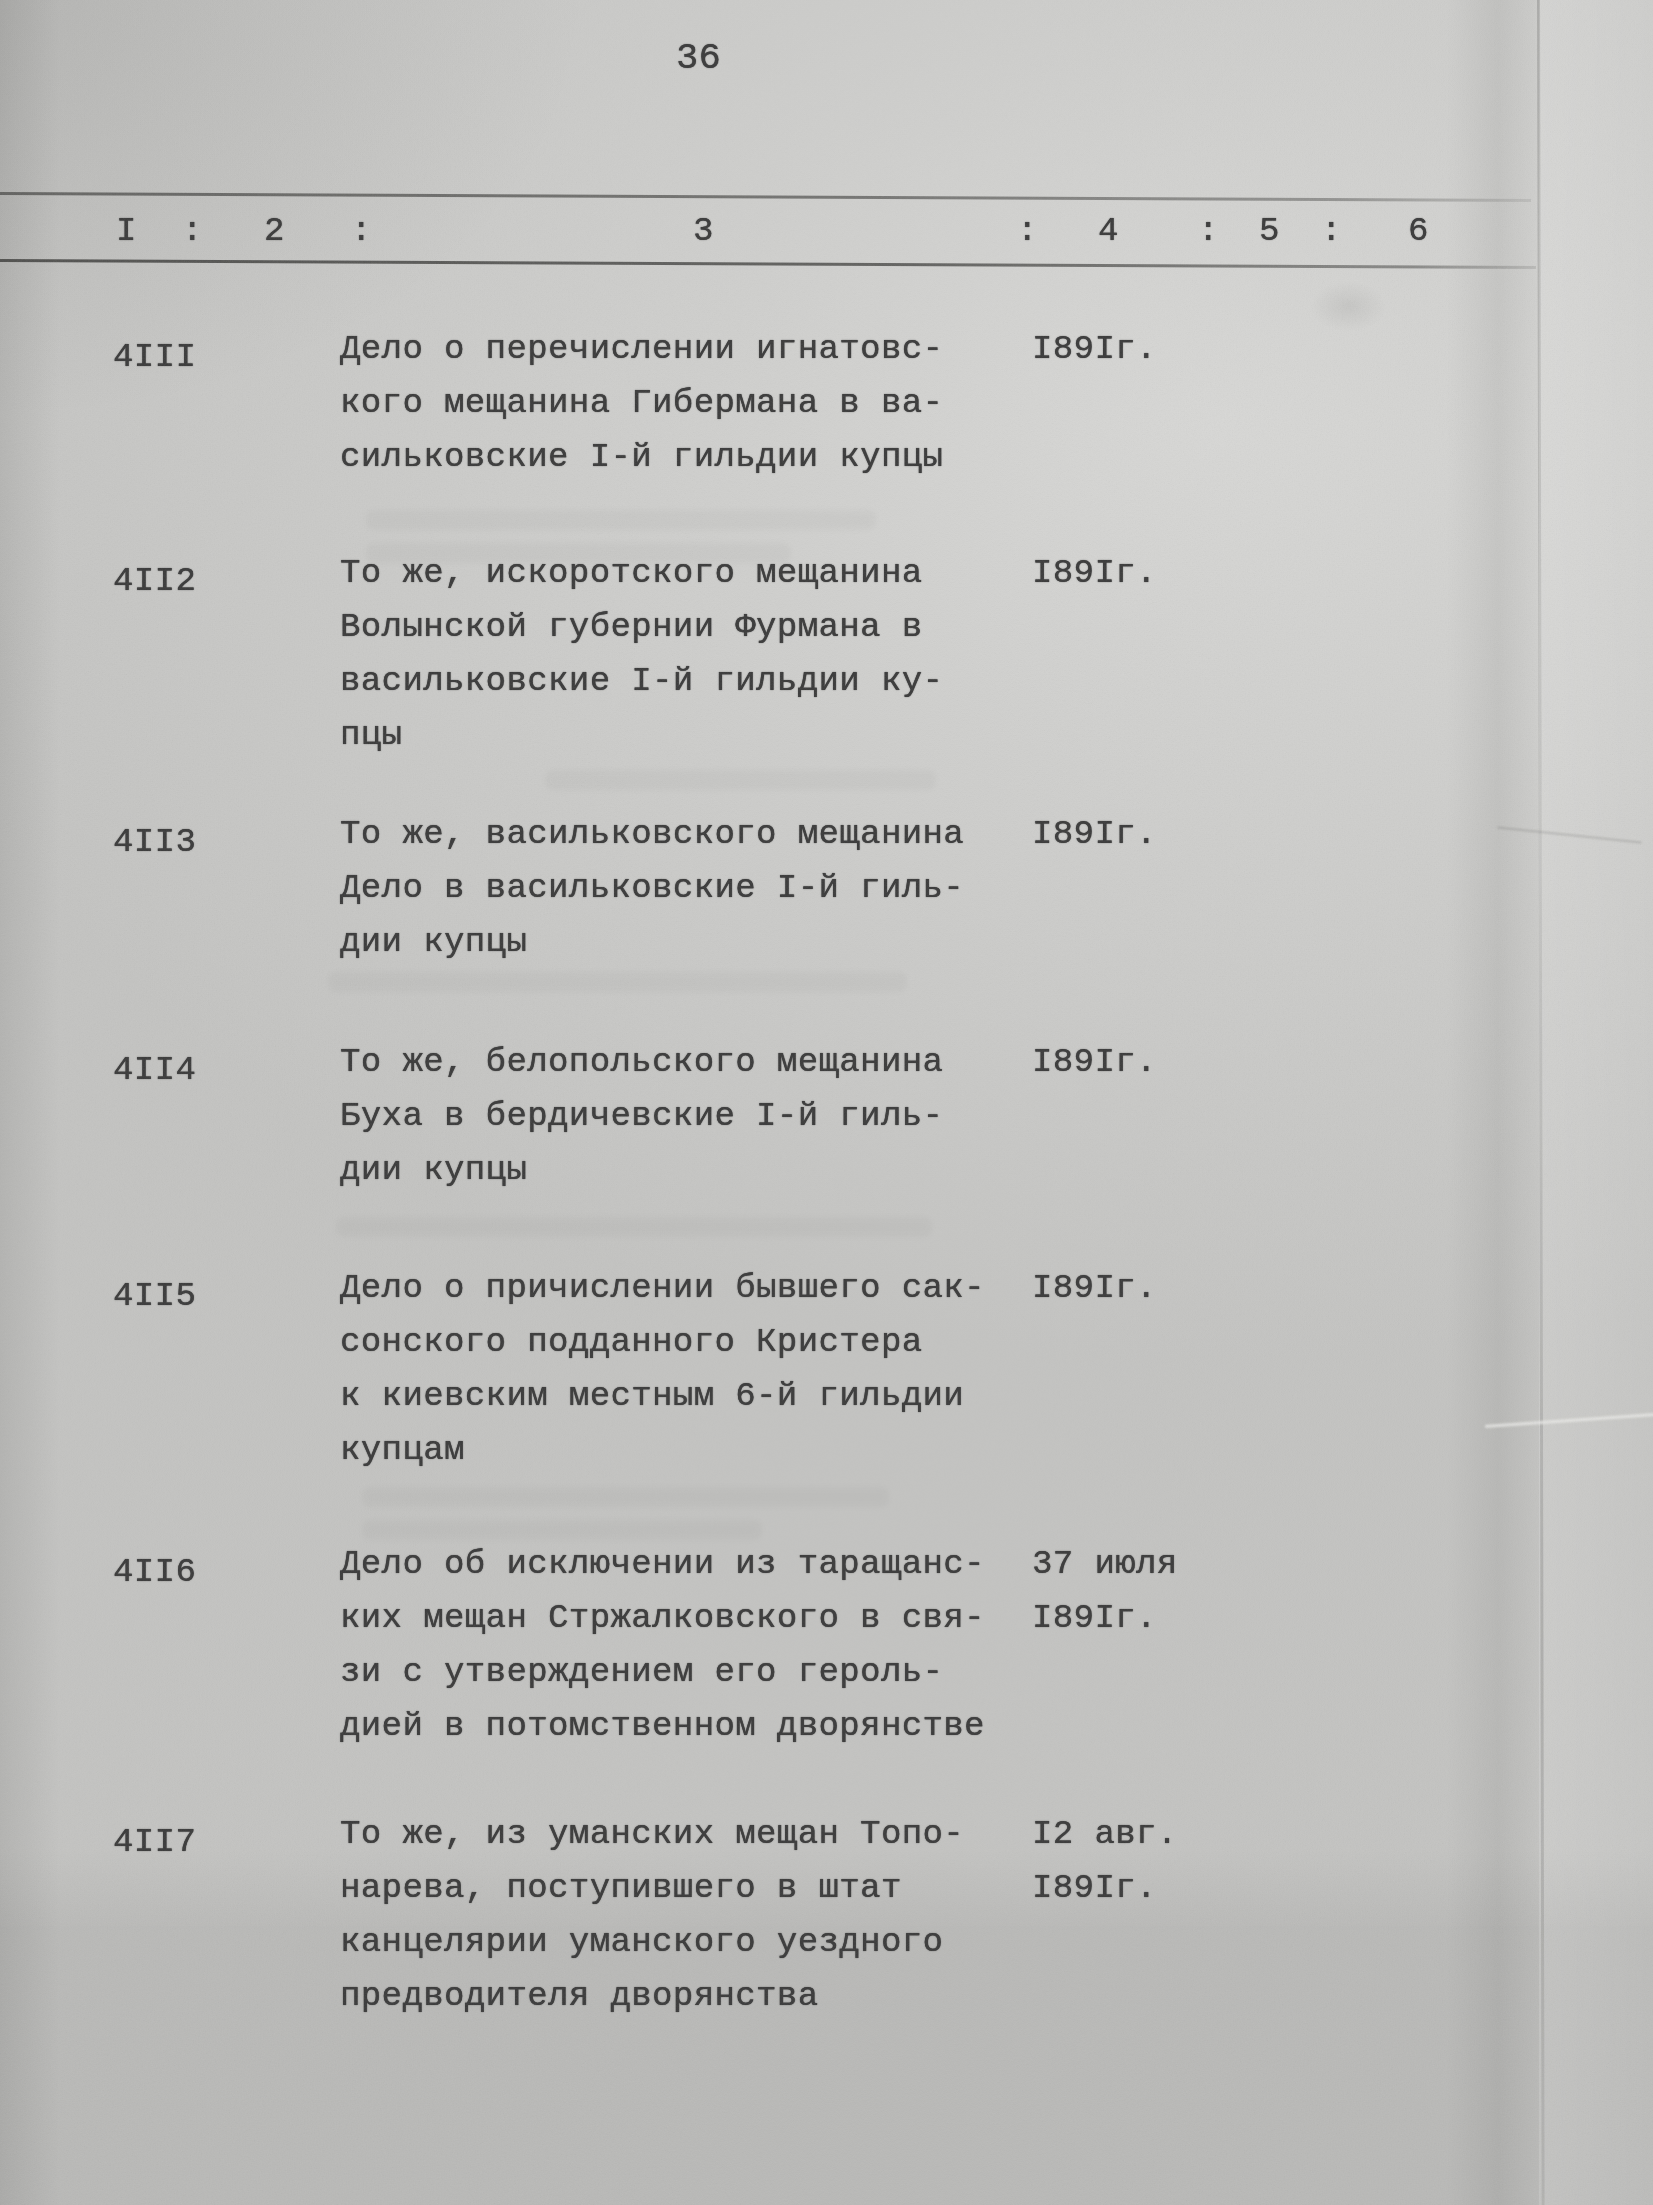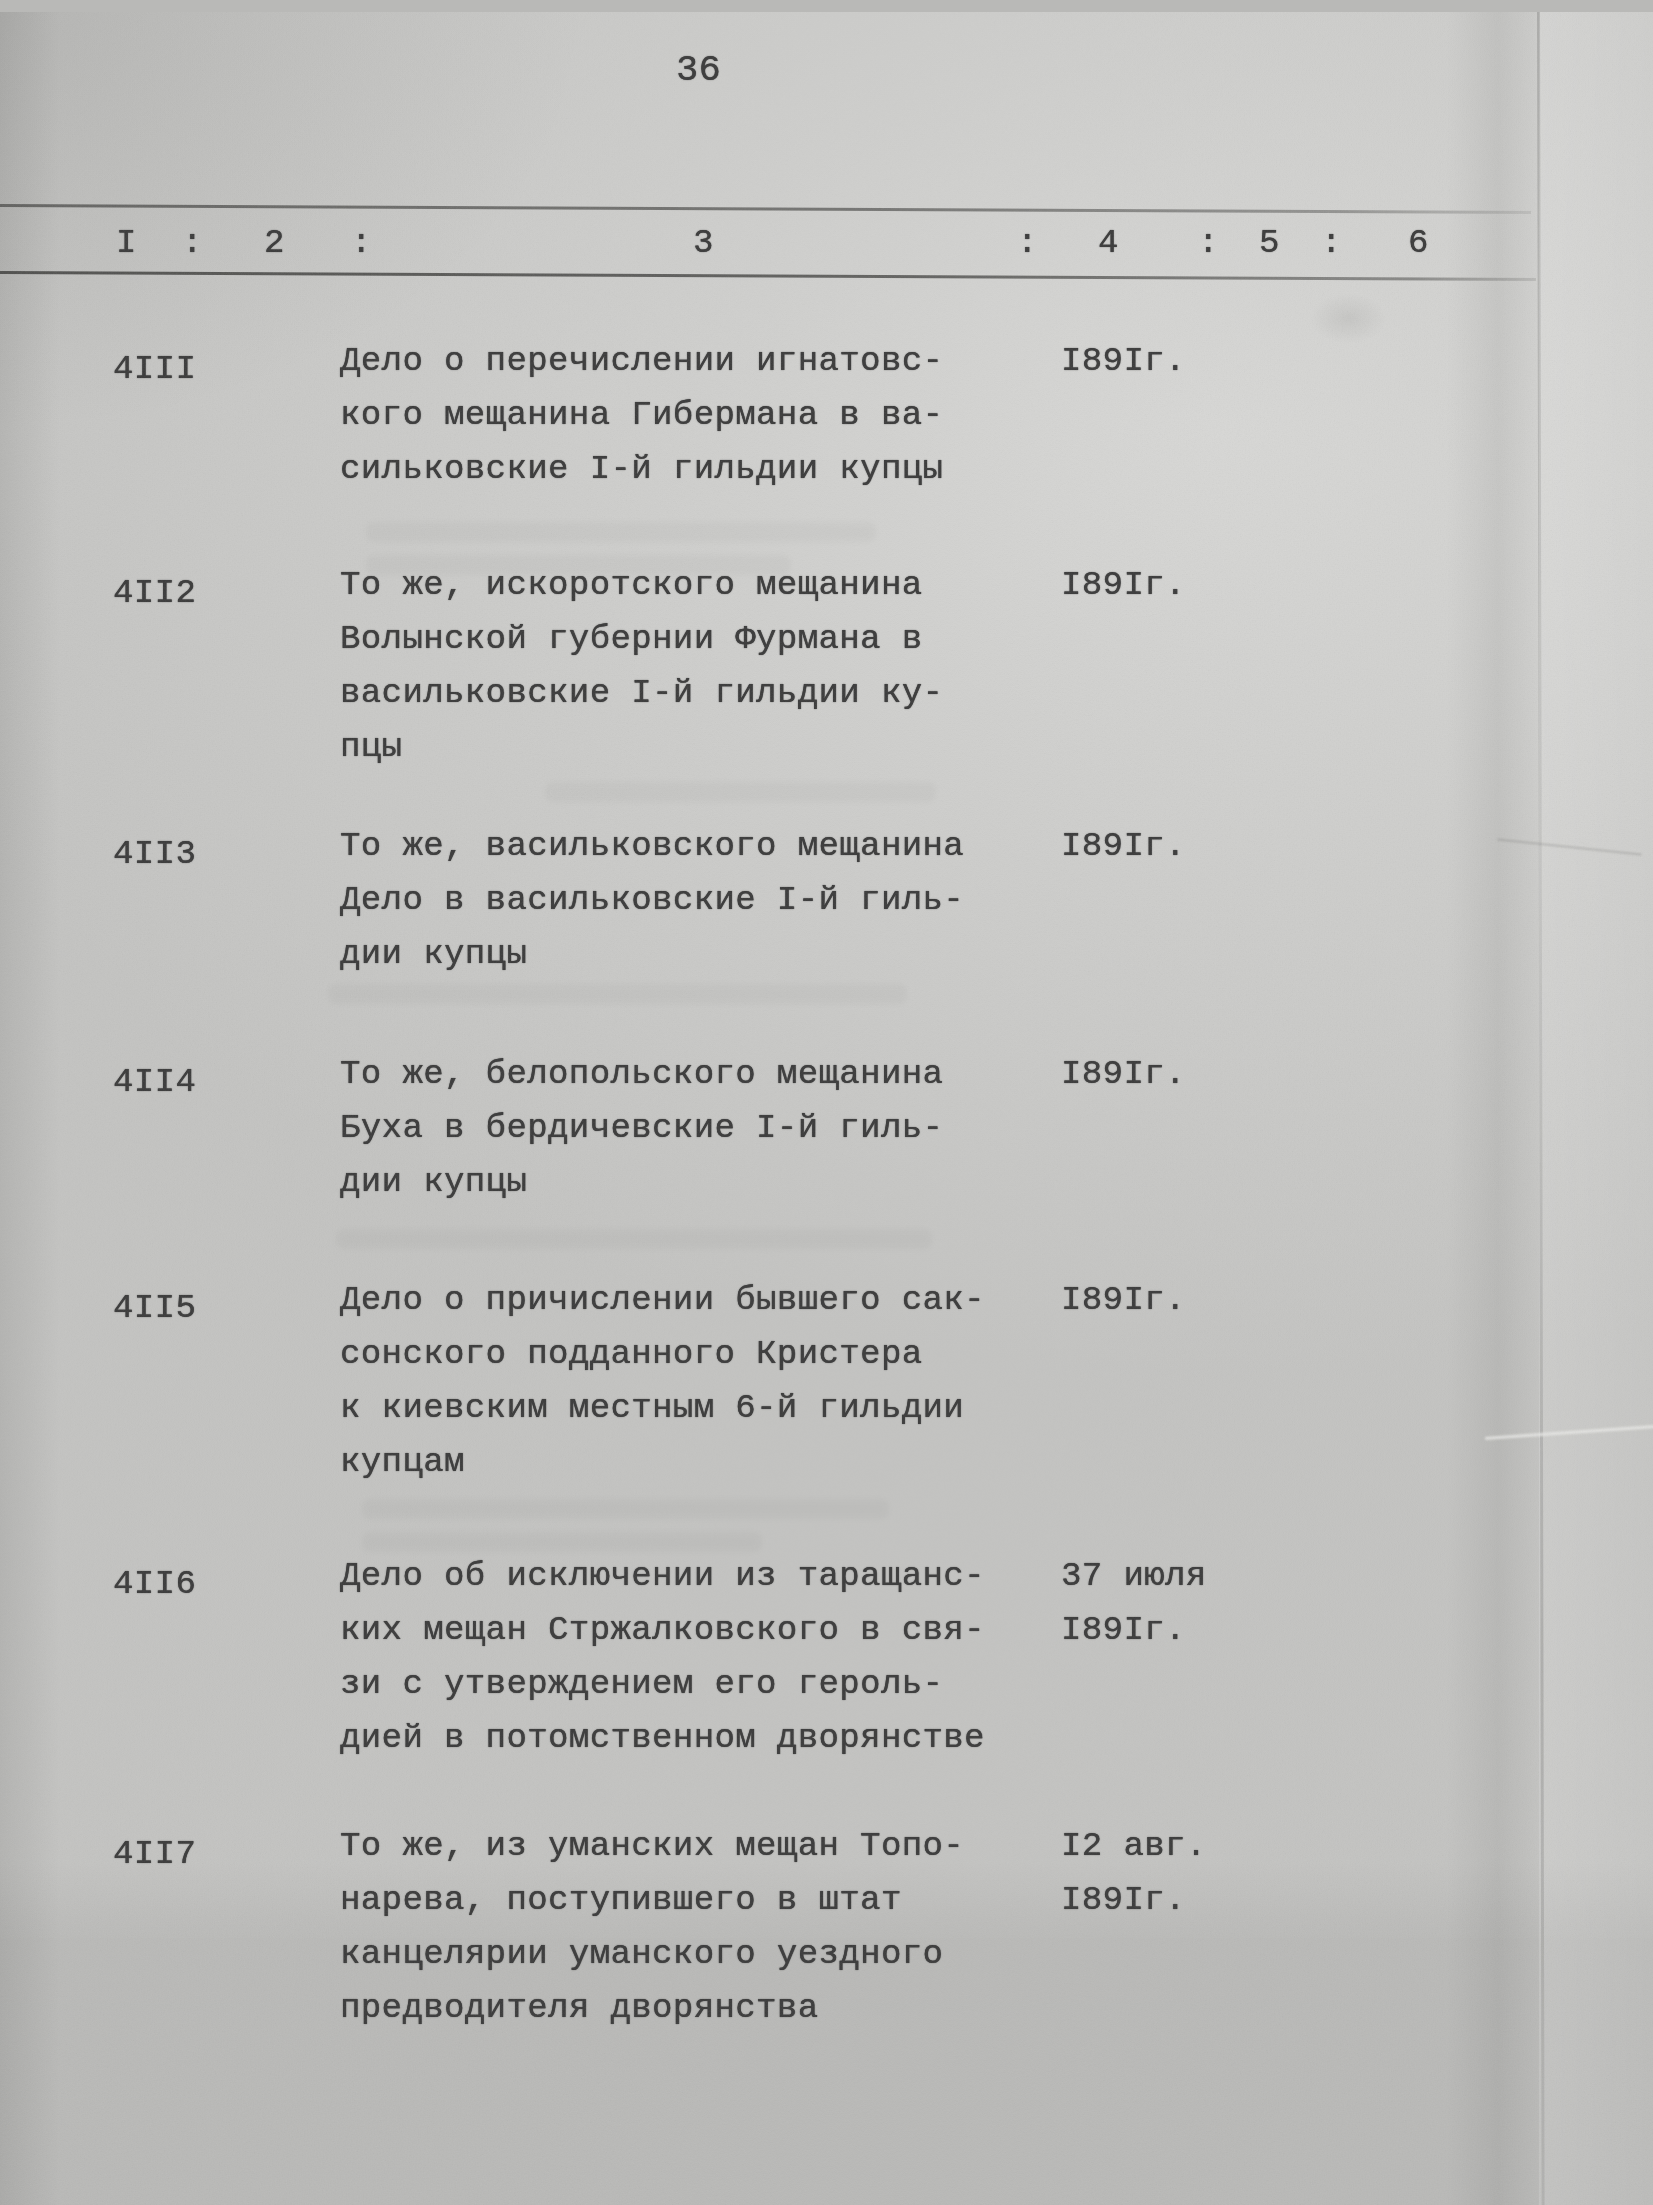--- a/index.html
+++ b/index.html
@@ -8,21 +8,20 @@
     overflow: hidden;
     background: #b9b9b7;
   }
   .page {
     position: relative;
     width: 1654px; height: 1926px;
     background:
       radial-gradient(ellipse 1361px 936px at 74% 22%, #d7d7d5 0%, #cfcfcd 38%, #c9c9c7 68%, #c3c3c1 100%);
     font-family: "Liberation Mono", "DejaVu Sans Mono", monospace;
     color: #343434;
-    margin-top: 12px;
   }
   
   .vignette-left {
     position: absolute; left: 0; top: 0; width: 60px; height: 2205px;
     background: linear-gradient(90deg, rgba(40,40,38,0.10), rgba(40,40,38,0.0));
     pointer-events: none;
   }
   .vignette-topleft {
     position: absolute; left: 0; top: 0; width: 596px; height: 425px;
     background: radial-gradient(ellipse at 0% 0%, rgba(50,50,48,0.10), rgba(50,50,48,0.0) 70%);
@@ -97,21 +96,21 @@
     top: 259px; width: 1536px; height: 3.4px;
     background: linear-gradient(90deg, rgba(62,62,60,0.85) 0%, rgba(62,62,60,0.75) 60%, rgba(62,62,60,0.5) 92%, rgba(62,62,60,0.15) 100%);
     transform: rotate(0.26deg);
     filter: blur(0.4px);
   }
   .header-cell { top: 204px; }
   
   .entry { position: absolute; left: 0; width: 1654px; }
   .entry-number { position: absolute; left: 113px; top: 8px; }
   .entry-desc   { position: absolute; left: 340px; top: 0; }
-  .entry-dates  { position: absolute; left: 1061px; top: 0; }
+  .entry-dates  { position: absolute; left: 1032px; top: 0; }
   .entry-number, .entry-desc, .entry-dates {
     font-size: 34px; line-height: 54px; letter-spacing: 0.4px; white-space: pre;
     color: #3a3a3a;
     text-shadow: 0 0 1.2px rgba(42,42,42,0.85), 0.3px 0.3px 0.5px rgba(42,42,42,0.45);
     filter: blur(0.3px);
   }
   
   .ghost {
     position: absolute; height: 20.4px; border-radius: 8.5px;
     background: #6a6a68; opacity: 0.055; filter: blur(2.6px);

